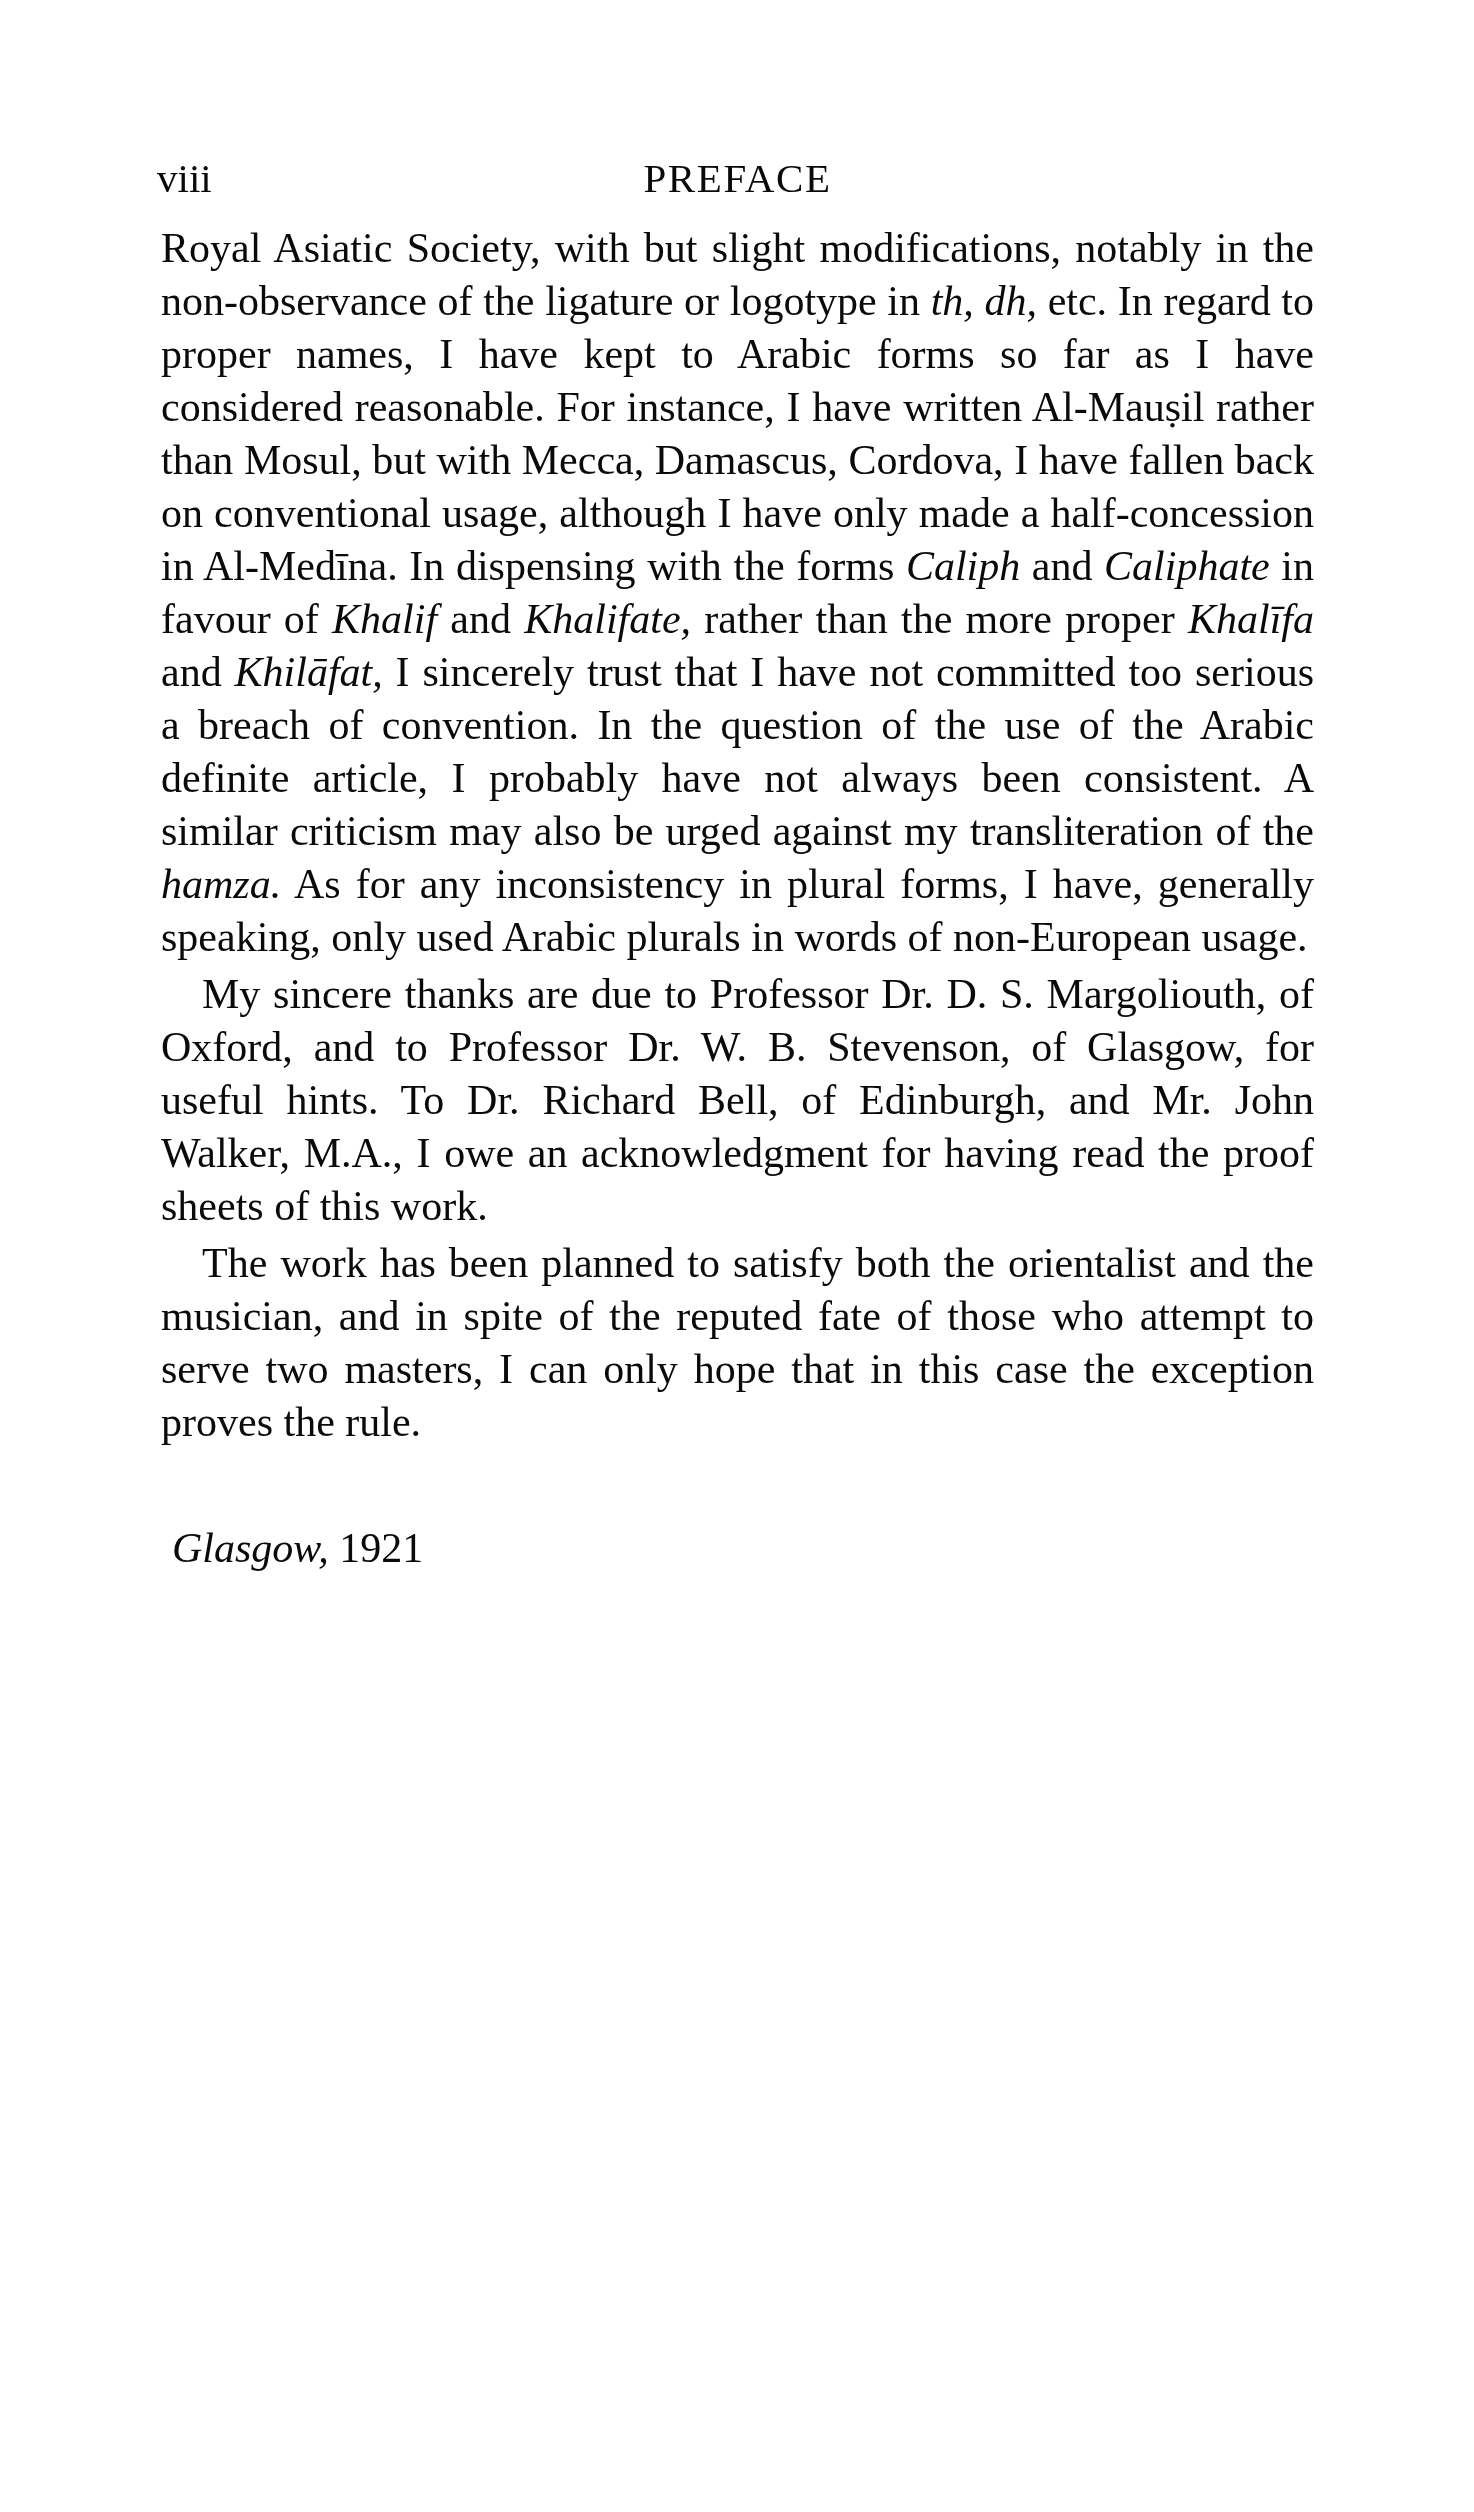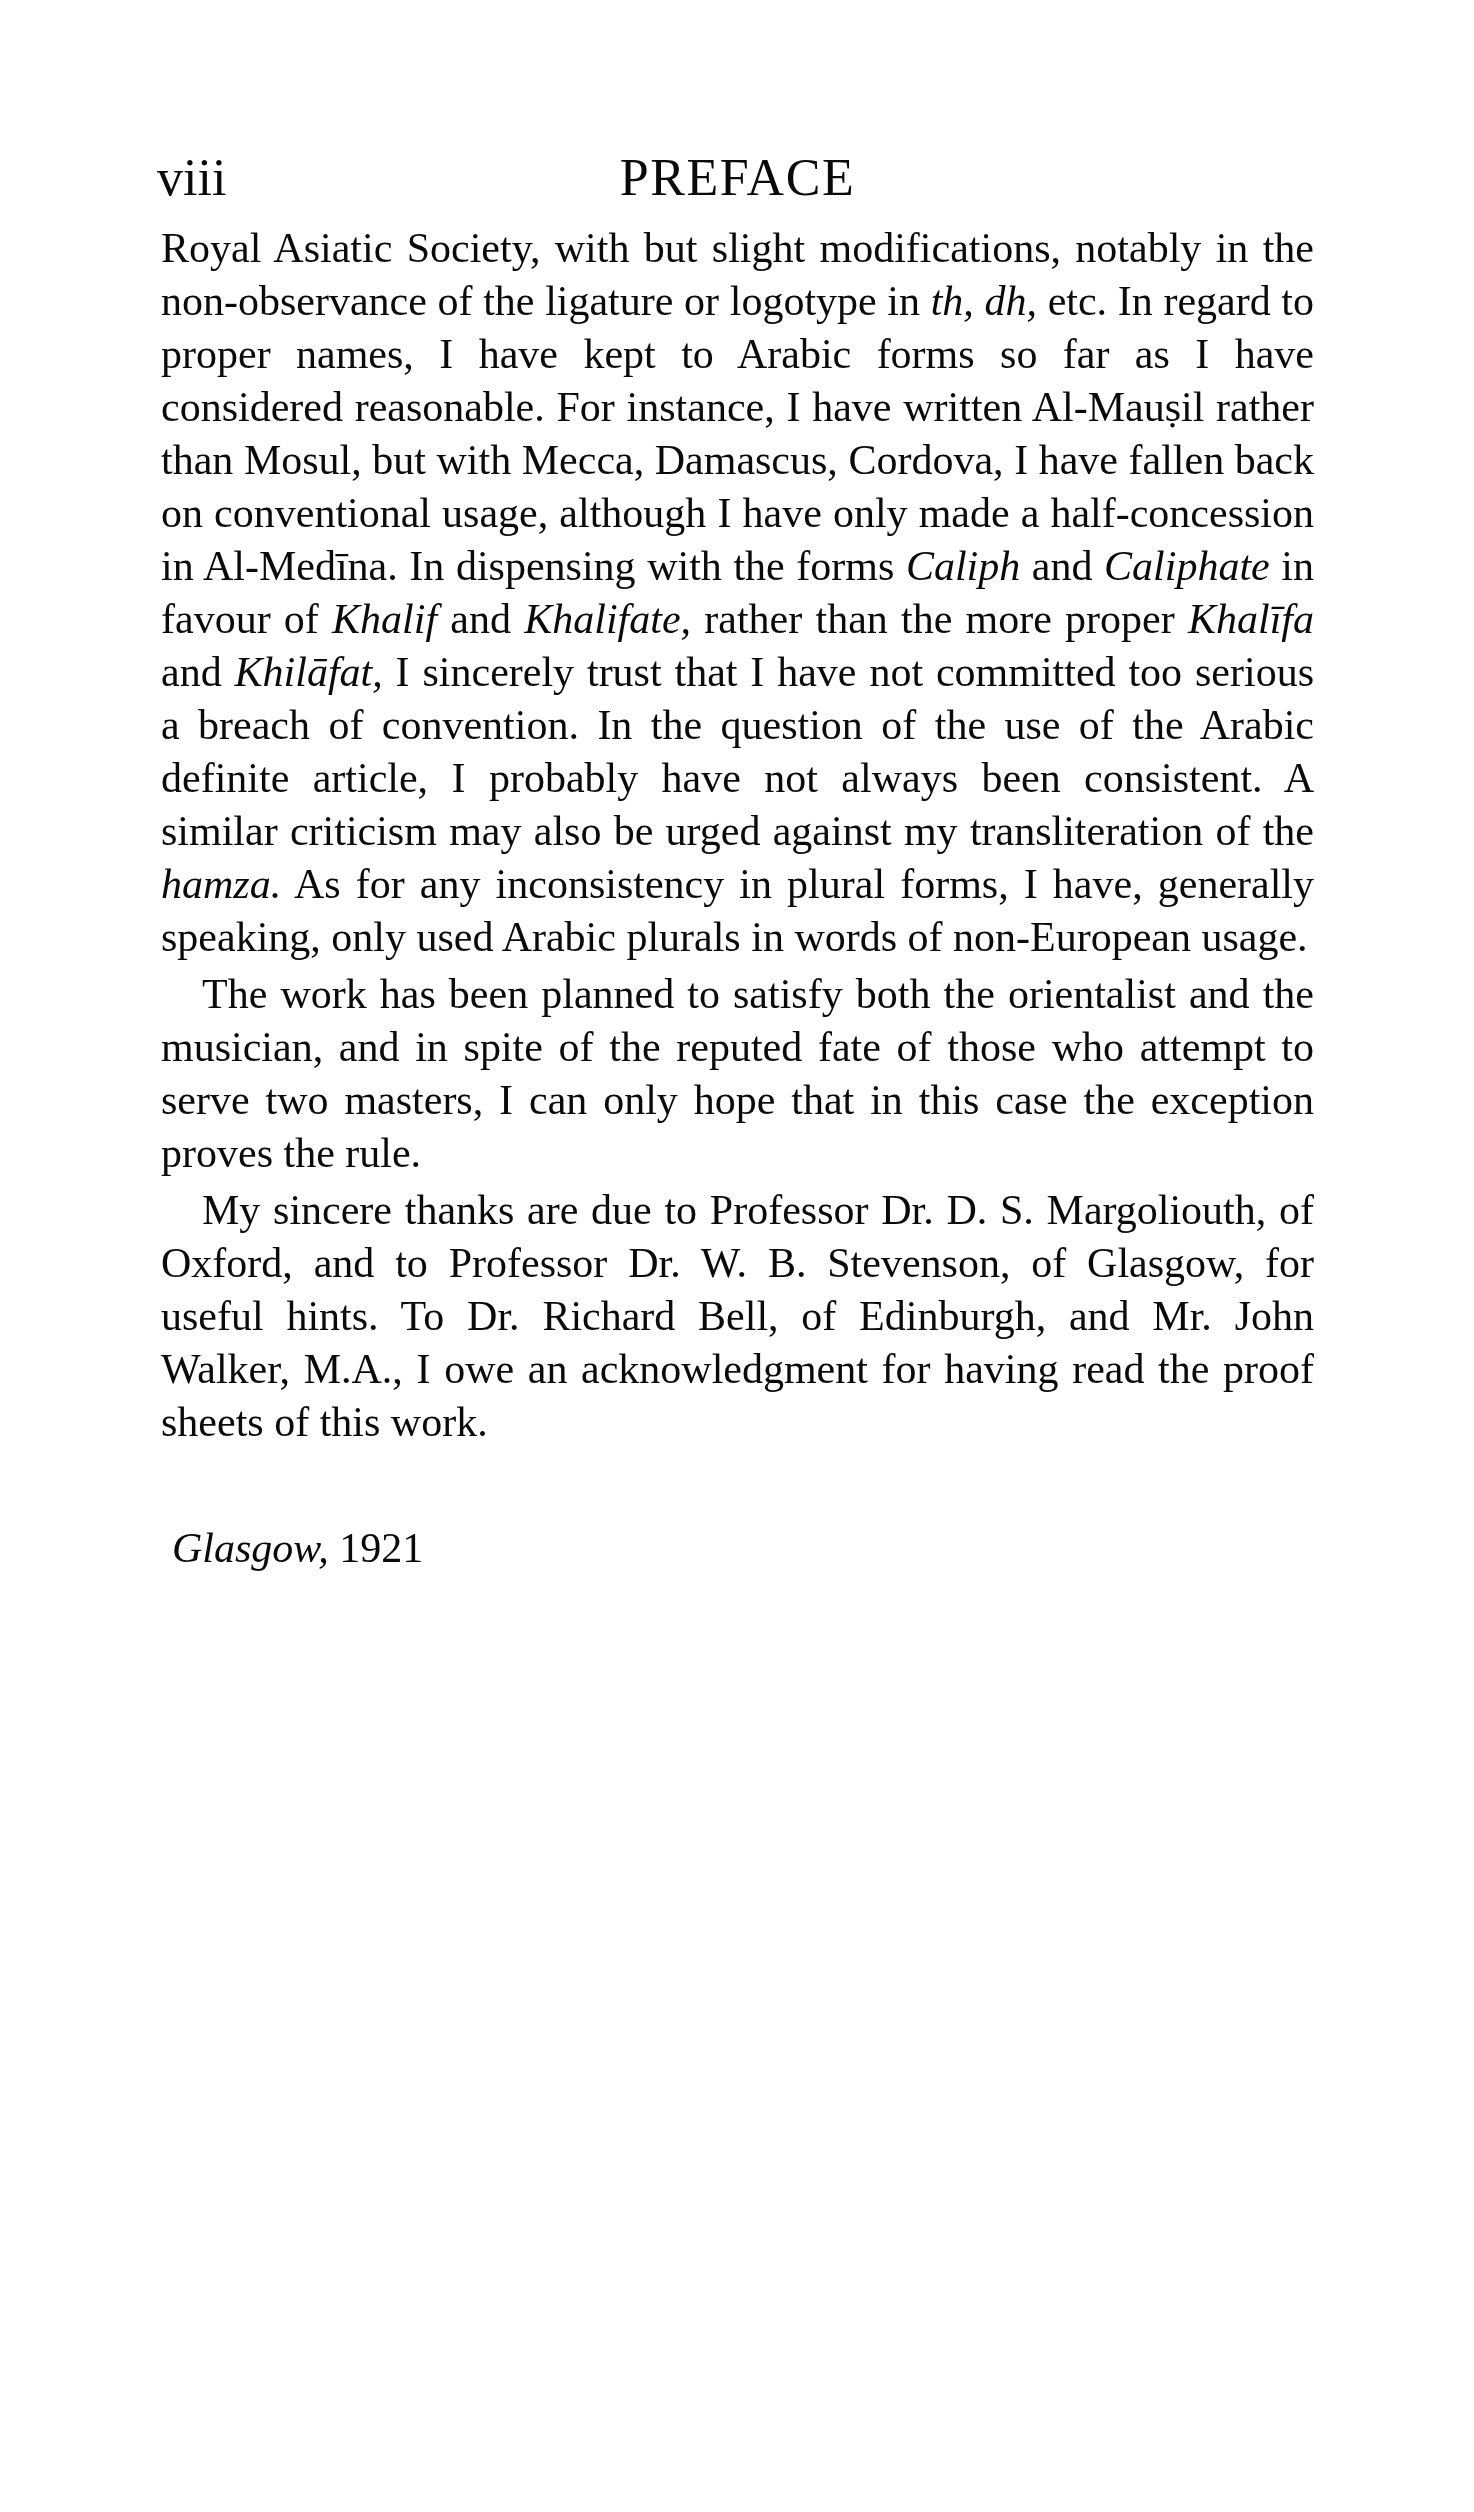--- a/index.html
+++ b/index.html
@@ -17,21 +17,21 @@
     }
     .page {
       position: absolute;
       left: 157px;
       top: 149px;
       width: 1161px;
     }
     .running-head {
       position: relative;
       height: 58px;
-      font-size: 52px;
+      font-size: 41px;
       line-height: 58px;
     }
     .folio {
       position: absolute;
       left: 0;
       top: 0;
     }
     .head-title {
       position: absolute;
       left: 0;
@@ -71,22 +71,22 @@
 <body>
 
 <div class="page">
   <div class="running-head">
     <span class="folio">viii</span>
     <span class="head-title">PREFACE</span>
   </div>
 
   <div class="body-text">
     <p><span>Royal Asiatic Society, with but slight modifications, notably in the non-observance of the ligature or logotype in </span><em>th, dh,</em><span> etc. In regard to proper names, I have kept to Arabic forms so far as I have considered reasonable. For instance, I have written Al-Mauṣil rather than Mosul, but with Mecca, Damascus, Cordova, I have fallen back on conventional usage, although I have only made a half-concession in Al-Medīna. In dispensing with the forms </span><em>Caliph</em><span> and </span><em>Caliphate</em><span> in favour of </span><em>Khalif</em><span> and </span><em>Khalifate,</em><span> rather than the more proper </span><em>Khalīfa</em><span> and </span><em>Khilāfat,</em><span> I sincerely trust that I have not committed too serious a breach of convention. In the question of the use of the Arabic definite article, I probably have not always been consistent. A similar criticism may also be urged against my transliteration of the </span><em>hamza.</em><span> As for any inconsistency in plural forms, I have, generally speaking, only used Arabic plurals in words of non-European usage.</span></p>
+    <p class="indent"><span>My sincere thanks are due to Professor Dr. D. S. Margo­liouth, of Oxford, and to Professor Dr. W. B. Stevenson, of Glasgow, for useful hints. To Dr. Richard Bell, of Edinburgh, and Mr. John Walker, M.A., I owe an acknowledgment for having read the proof sheets of this work.</span></p>
     <p class="indent"><span>The work has been planned to satisfy both the orienta­list and the musician, and in spite of the reputed fate of those who attempt to serve two masters, I can only hope that in this case the exception proves the rule.</span></p>
-    <p class="indent"><span>My sincere thanks are due to Professor Dr. D. S. Margo­liouth, of Oxford, and to Professor Dr. W. B. Stevenson, of Glasgow, for useful hints. To Dr. Richard Bell, of Edinburgh, and Mr. John Walker, M.A., I owe an acknowledgment for having read the proof sheets of this work.</span></p>
   </div>
 
   <div class="signoff">
     <span class="place">Glasgow,</span>
     <span>1921</span>
   </div>
 </div>
 
 
 </body></html>

